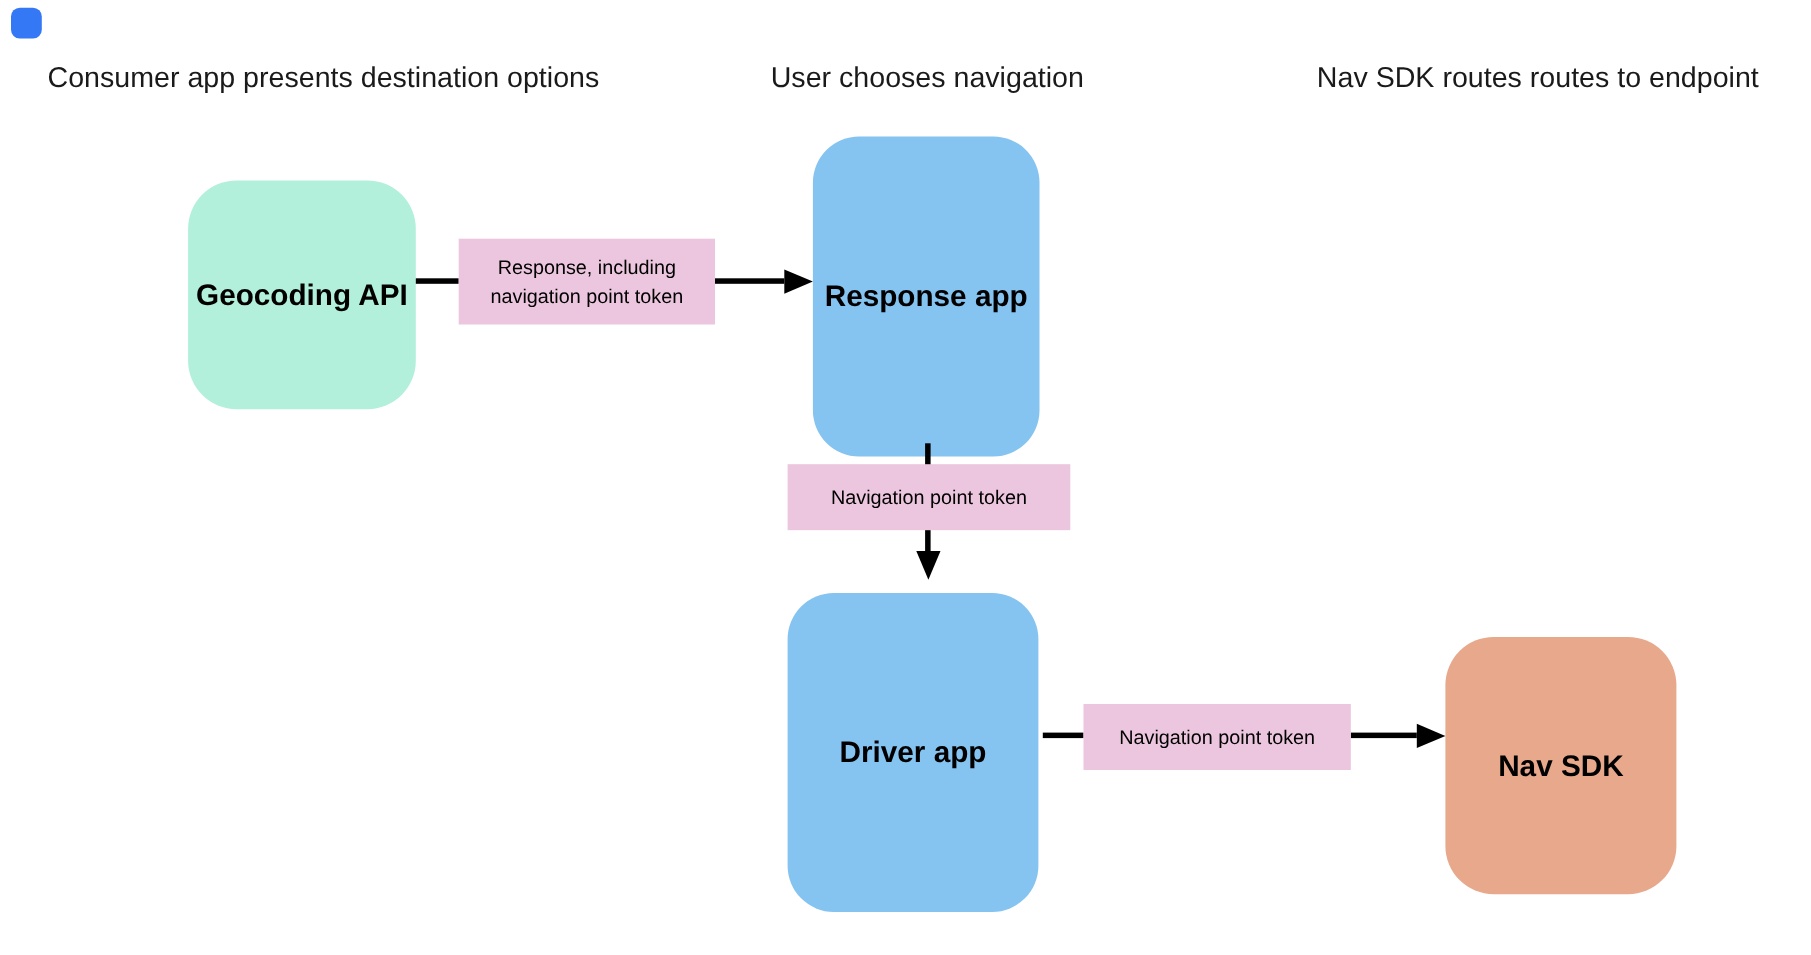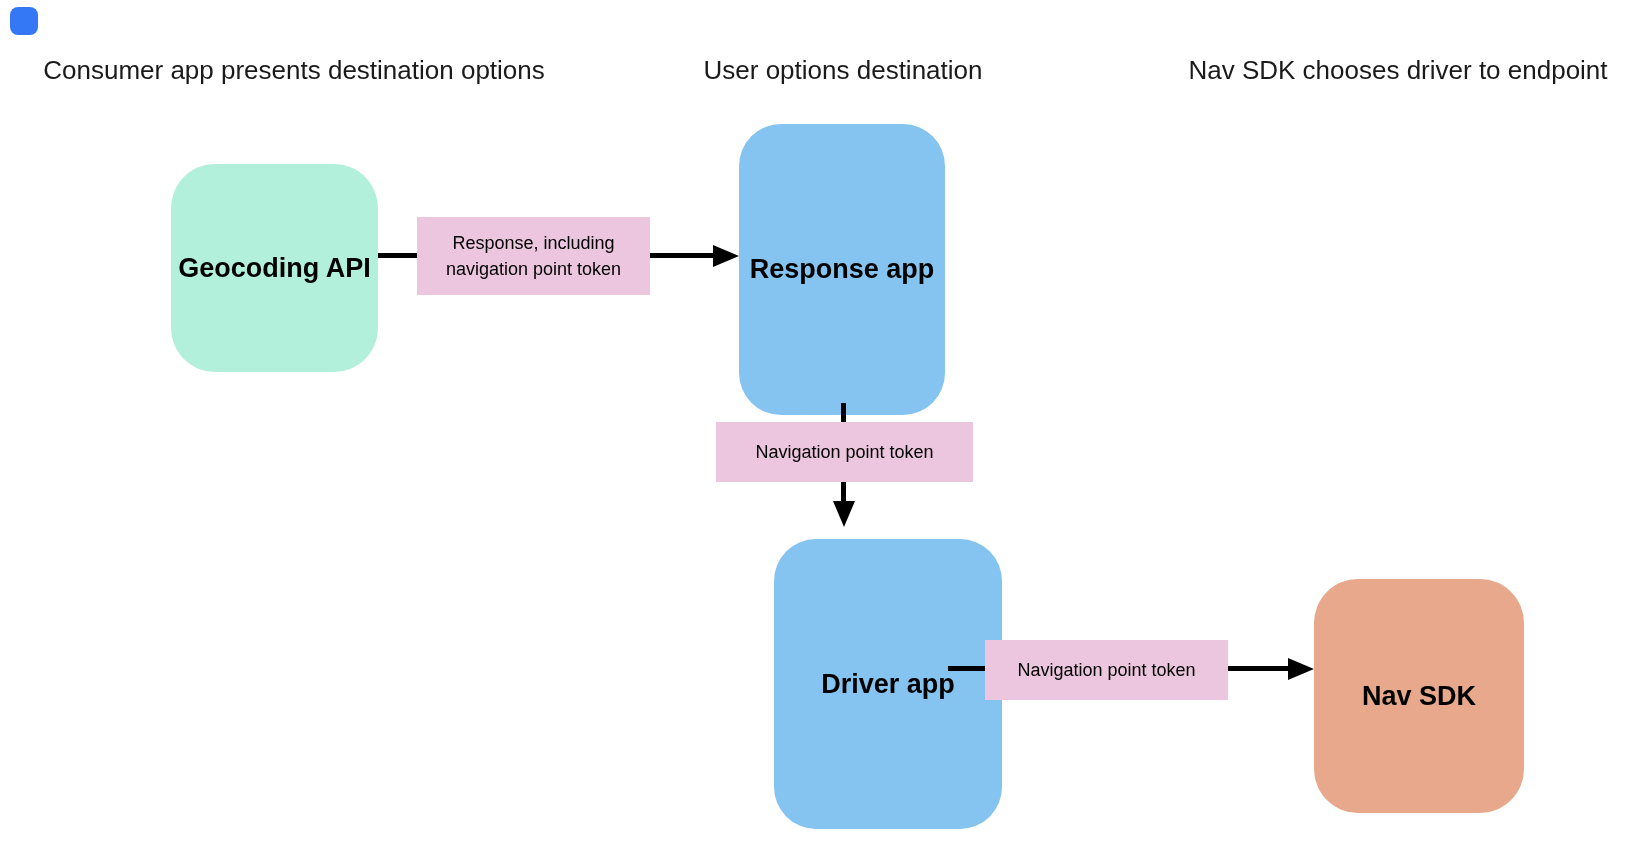--- a/index.html
+++ b/index.html
@@ -42,21 +42,21 @@
     justify-content: center;
     text-align: center;
     font-weight: bold;
     font-size: 27px;
     color: #000000;
     z-index: 1;
     margin-top: 12px;
   }
   .node-geocoding { left: 171px; top: 152px; width: 207px; height: 208px; border-radius: 44px; background: #b2f0db; }
   .node-consumer  { left: 739px; top: 112px; width: 206px; height: 291px; border-radius: 42px; background: #85c3f0; }
-  .node-driver    { left: 774px; top: 527px; width: 228px; height: 290px; border-radius: 42px; background: #85c3f0; }
+  .node-driver    { left: 716px; top: 527px; width: 228px; height: 290px; border-radius: 42px; background: #85c3f0; }
   .node-navsdk    { left: 1314px; top: 567px; width: 210px; height: 234px; border-radius: 44px; background: #e7a88b; }
 
   
   .edge-label {
     position: absolute;
     display: flex;
     align-items: center;
     justify-content: center;
     text-align: center;
     background: #ecc6de;
@@ -90,22 +90,22 @@
   .a3-head { left: 1288px; top: 658px; }
 </style>
 </head>
 <body>
 
 <div class="stage">
 
   <div class="corner-marker"></div>
 
   <div class="stage-title" style="left:294px">Consumer app presents destination options</div>
-  <div class="stage-title" style="left:843px">User options destination</div>
-  <div class="stage-title" style="left:1398px">Nav SDK chooses driver to endpoint</div>
+  <div class="stage-title" style="left:843px">User chooses navigation</div>
+  <div class="stage-title" style="left:1398px">Nav SDK routes routes to endpoint</div>
 
   <div class="node node-geocoding">
     <span>Geocoding API</span>
   </div>
   <div class="node node-consumer">
     <span>Response app</span>
   </div>
   <div class="node node-driver">
     <span>Driver app</span>
   </div>

